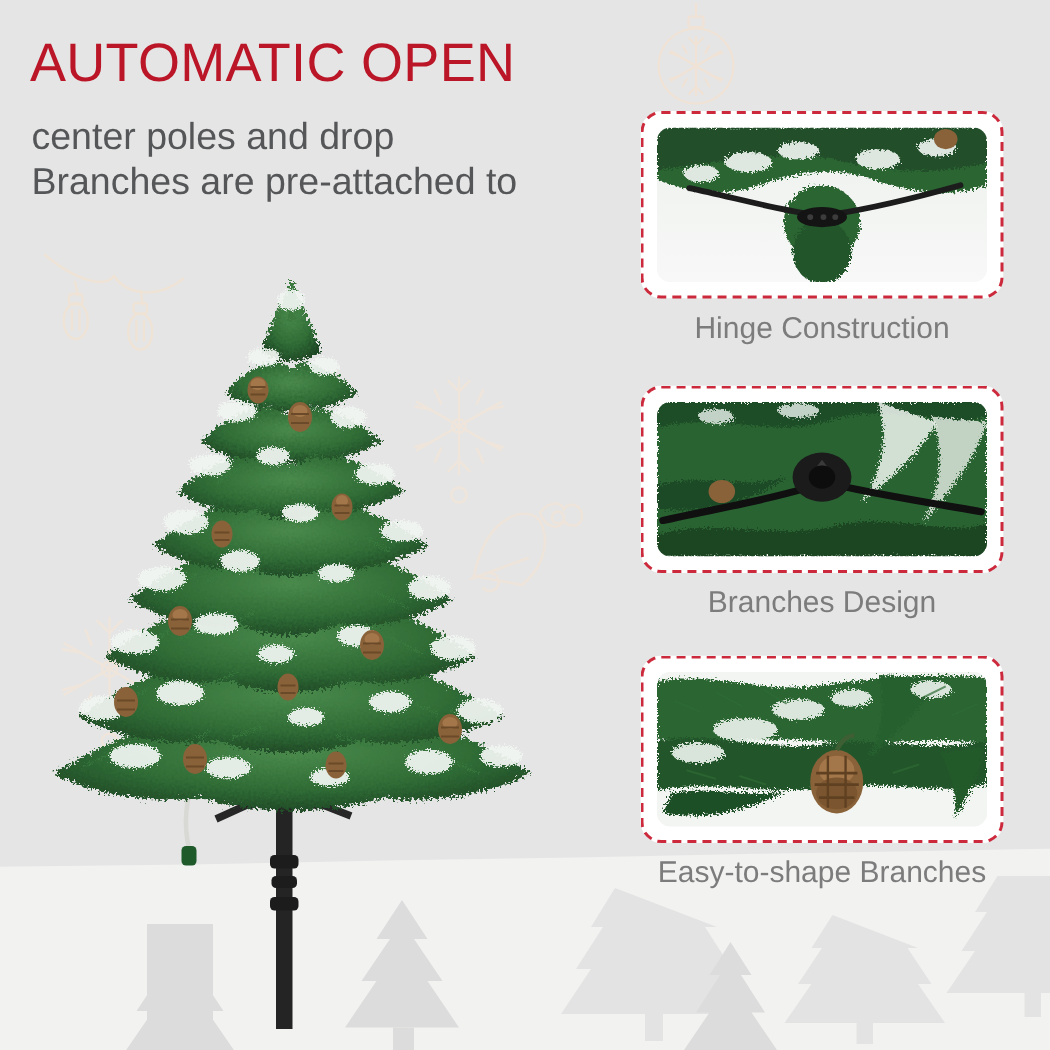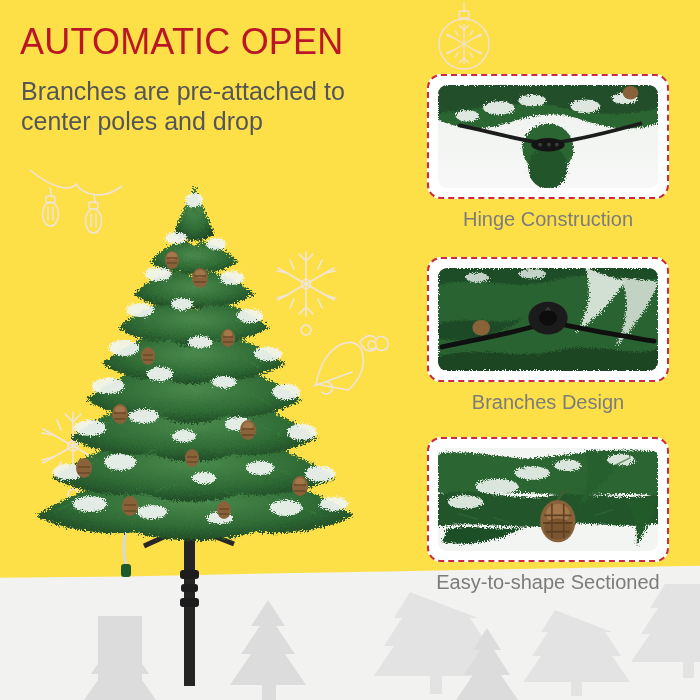--- a/index.html
+++ b/index.html
@@ -2,21 +2,21 @@
 <html><head>
 <meta charset="utf-8">
 <style>
   html,body{margin:0;padding:0;}
   body{
     width:700px;height:700px;overflow:hidden;
     background:#ffffff;
     font-family:"Liberation Sans", sans-serif;
     position:relative;
   }
-  #stage{position:relative;width:700px;height:700px;overflow:hidden;background:#fde047;}
+  #stage{position:relative;width:700px;height:700px;overflow:hidden;background:#e5e5e5;}
 
   
   .ground{
     position:absolute;left:0;bottom:0;width:700px;height:122px;
     background:#f2f2f1;
   }
   .ground:after{
     content:"";position:absolute;left:0;top:-16px;width:700px;height:24px;
     background:#f2f2f1;
     clip-path:polygon(0 66%,18% 60%,38% 48%,55% 40%,72% 30%,88% 22%,100% 16%,100% 100%,0 100%);
@@ -150,22 +150,22 @@
         <path d="M16 58 l38 -14"></path>
         <path d="M24 64 a6 6 0 1 0 4 -10"></path>
         <path d="M62 14 c6 -8 14 -8 16 -2 c2 -6 12 -4 12 4 c0 8 -10 8 -12 3 c-2 6 -12 6 -16 -5 z"></path>
         <circle cx="74" cy="17" r="4"></circle>
       </g>
     </svg>
   </div>
 
   <div class="headline">AUTOMATIC OPEN</div>
   <div class="subtitle">
+    <div>center poles and drop</div>
     <div>Branches are pre-attached to</div>
-    <div>center poles and drop</div>
   </div>
 
   <div class="tree-wrap">
     <svg viewBox="0 0 340 500" width="340" height="500">
       <defs>
         <radialGradient id="fg" cx="50%" cy="40%" r="65%">
           <stop offset="0%" stop-color="#4a8a4c"></stop>
           <stop offset="60%" stop-color="#2f6b35"></stop>
           <stop offset="100%" stop-color="#1d4424"></stop>
         </radialGradient>
@@ -444,16 +444,16 @@
             <ellipse cx="0" cy="0" rx="18" ry="22" fill="#8a6239"></ellipse>
             <ellipse cx="0" cy="-8" rx="12" ry="10" fill="#a3774a"></ellipse>
             <ellipse cx="0" cy="8" rx="14" ry="11" fill="#7a5530"></ellipse>
             <path d="M-14 -6 l28 0 M-15 2 l30 0 M-12 11 l24 0" stroke="#5f4122" stroke-width="2"></path>
             <path d="M-6 -18 l0 36 M6 -18 l0 36" stroke="#5f4122" stroke-width="1.6"></path>
             <path d="M0 -22 c4 -8 8 -10 12 -10" stroke="#3e5e33" stroke-width="3" fill="none"></path>
           </g>
         </svg>
       </div>
     </div>
-    <div class="cap">Easy-to-shape Sectioned</div>
+    <div class="cap">Easy-to-shape Branches</div>
   </div>
 
 </div>
 
 </body></html>

